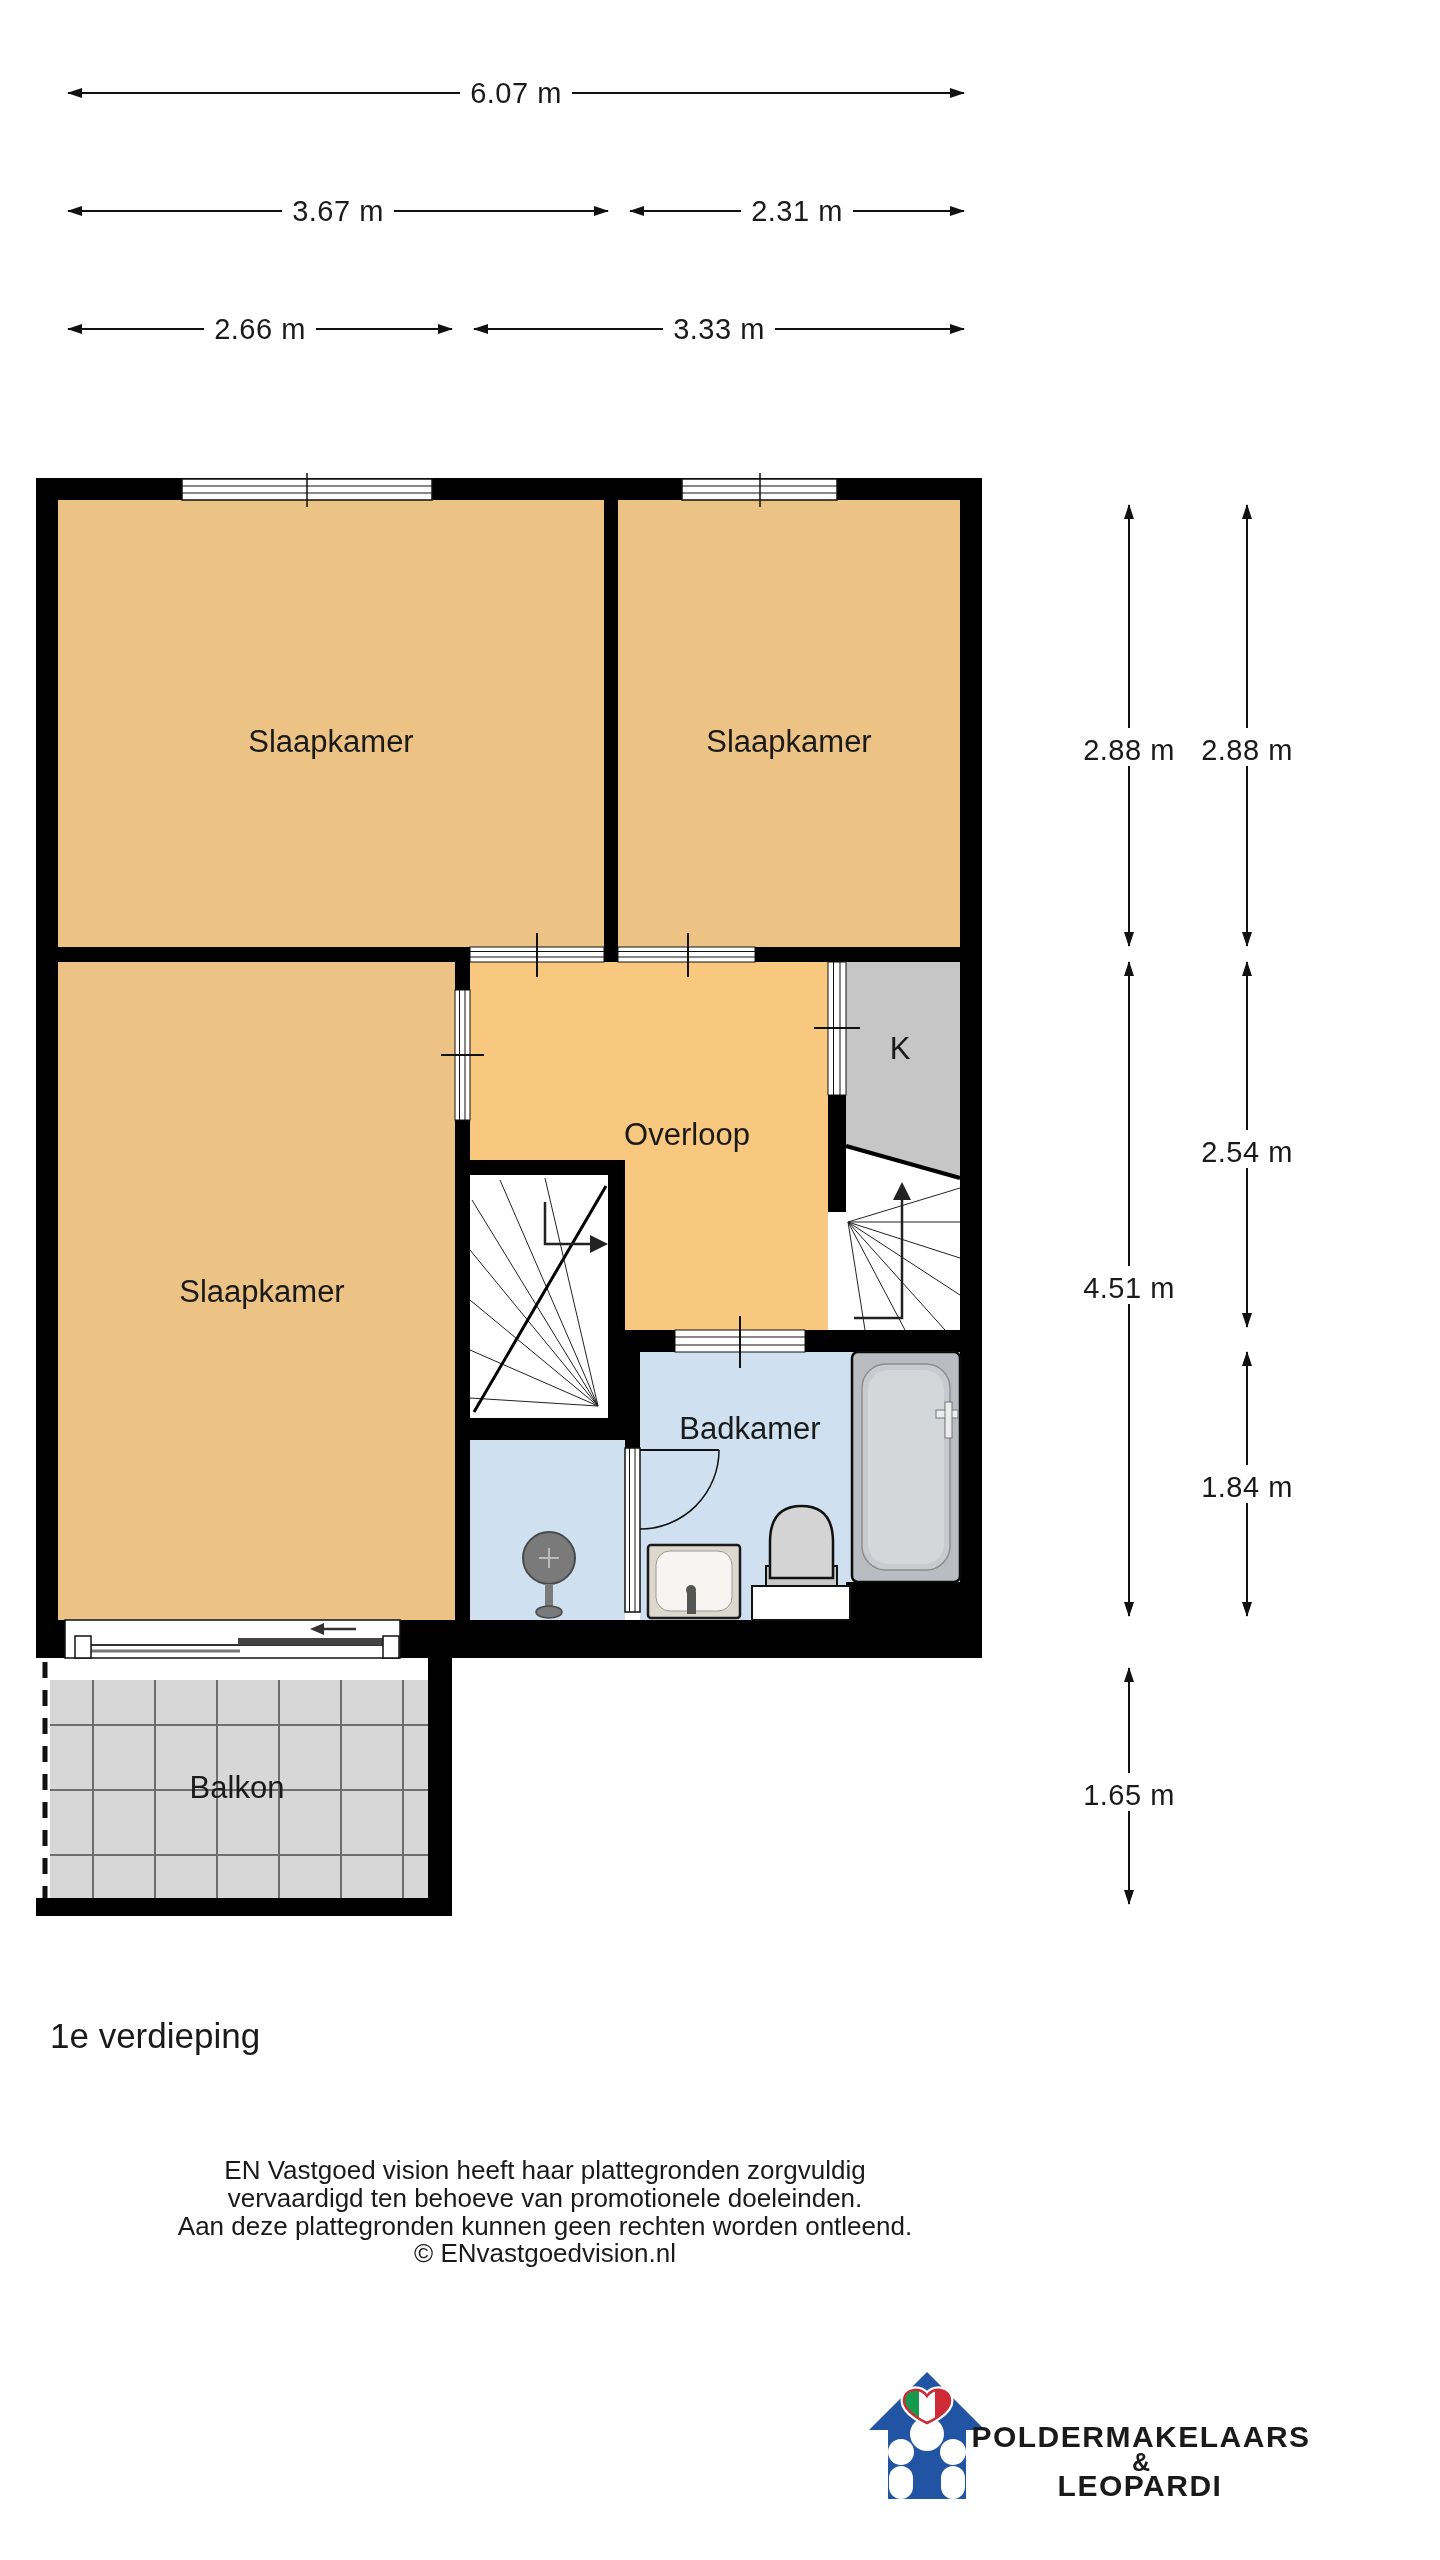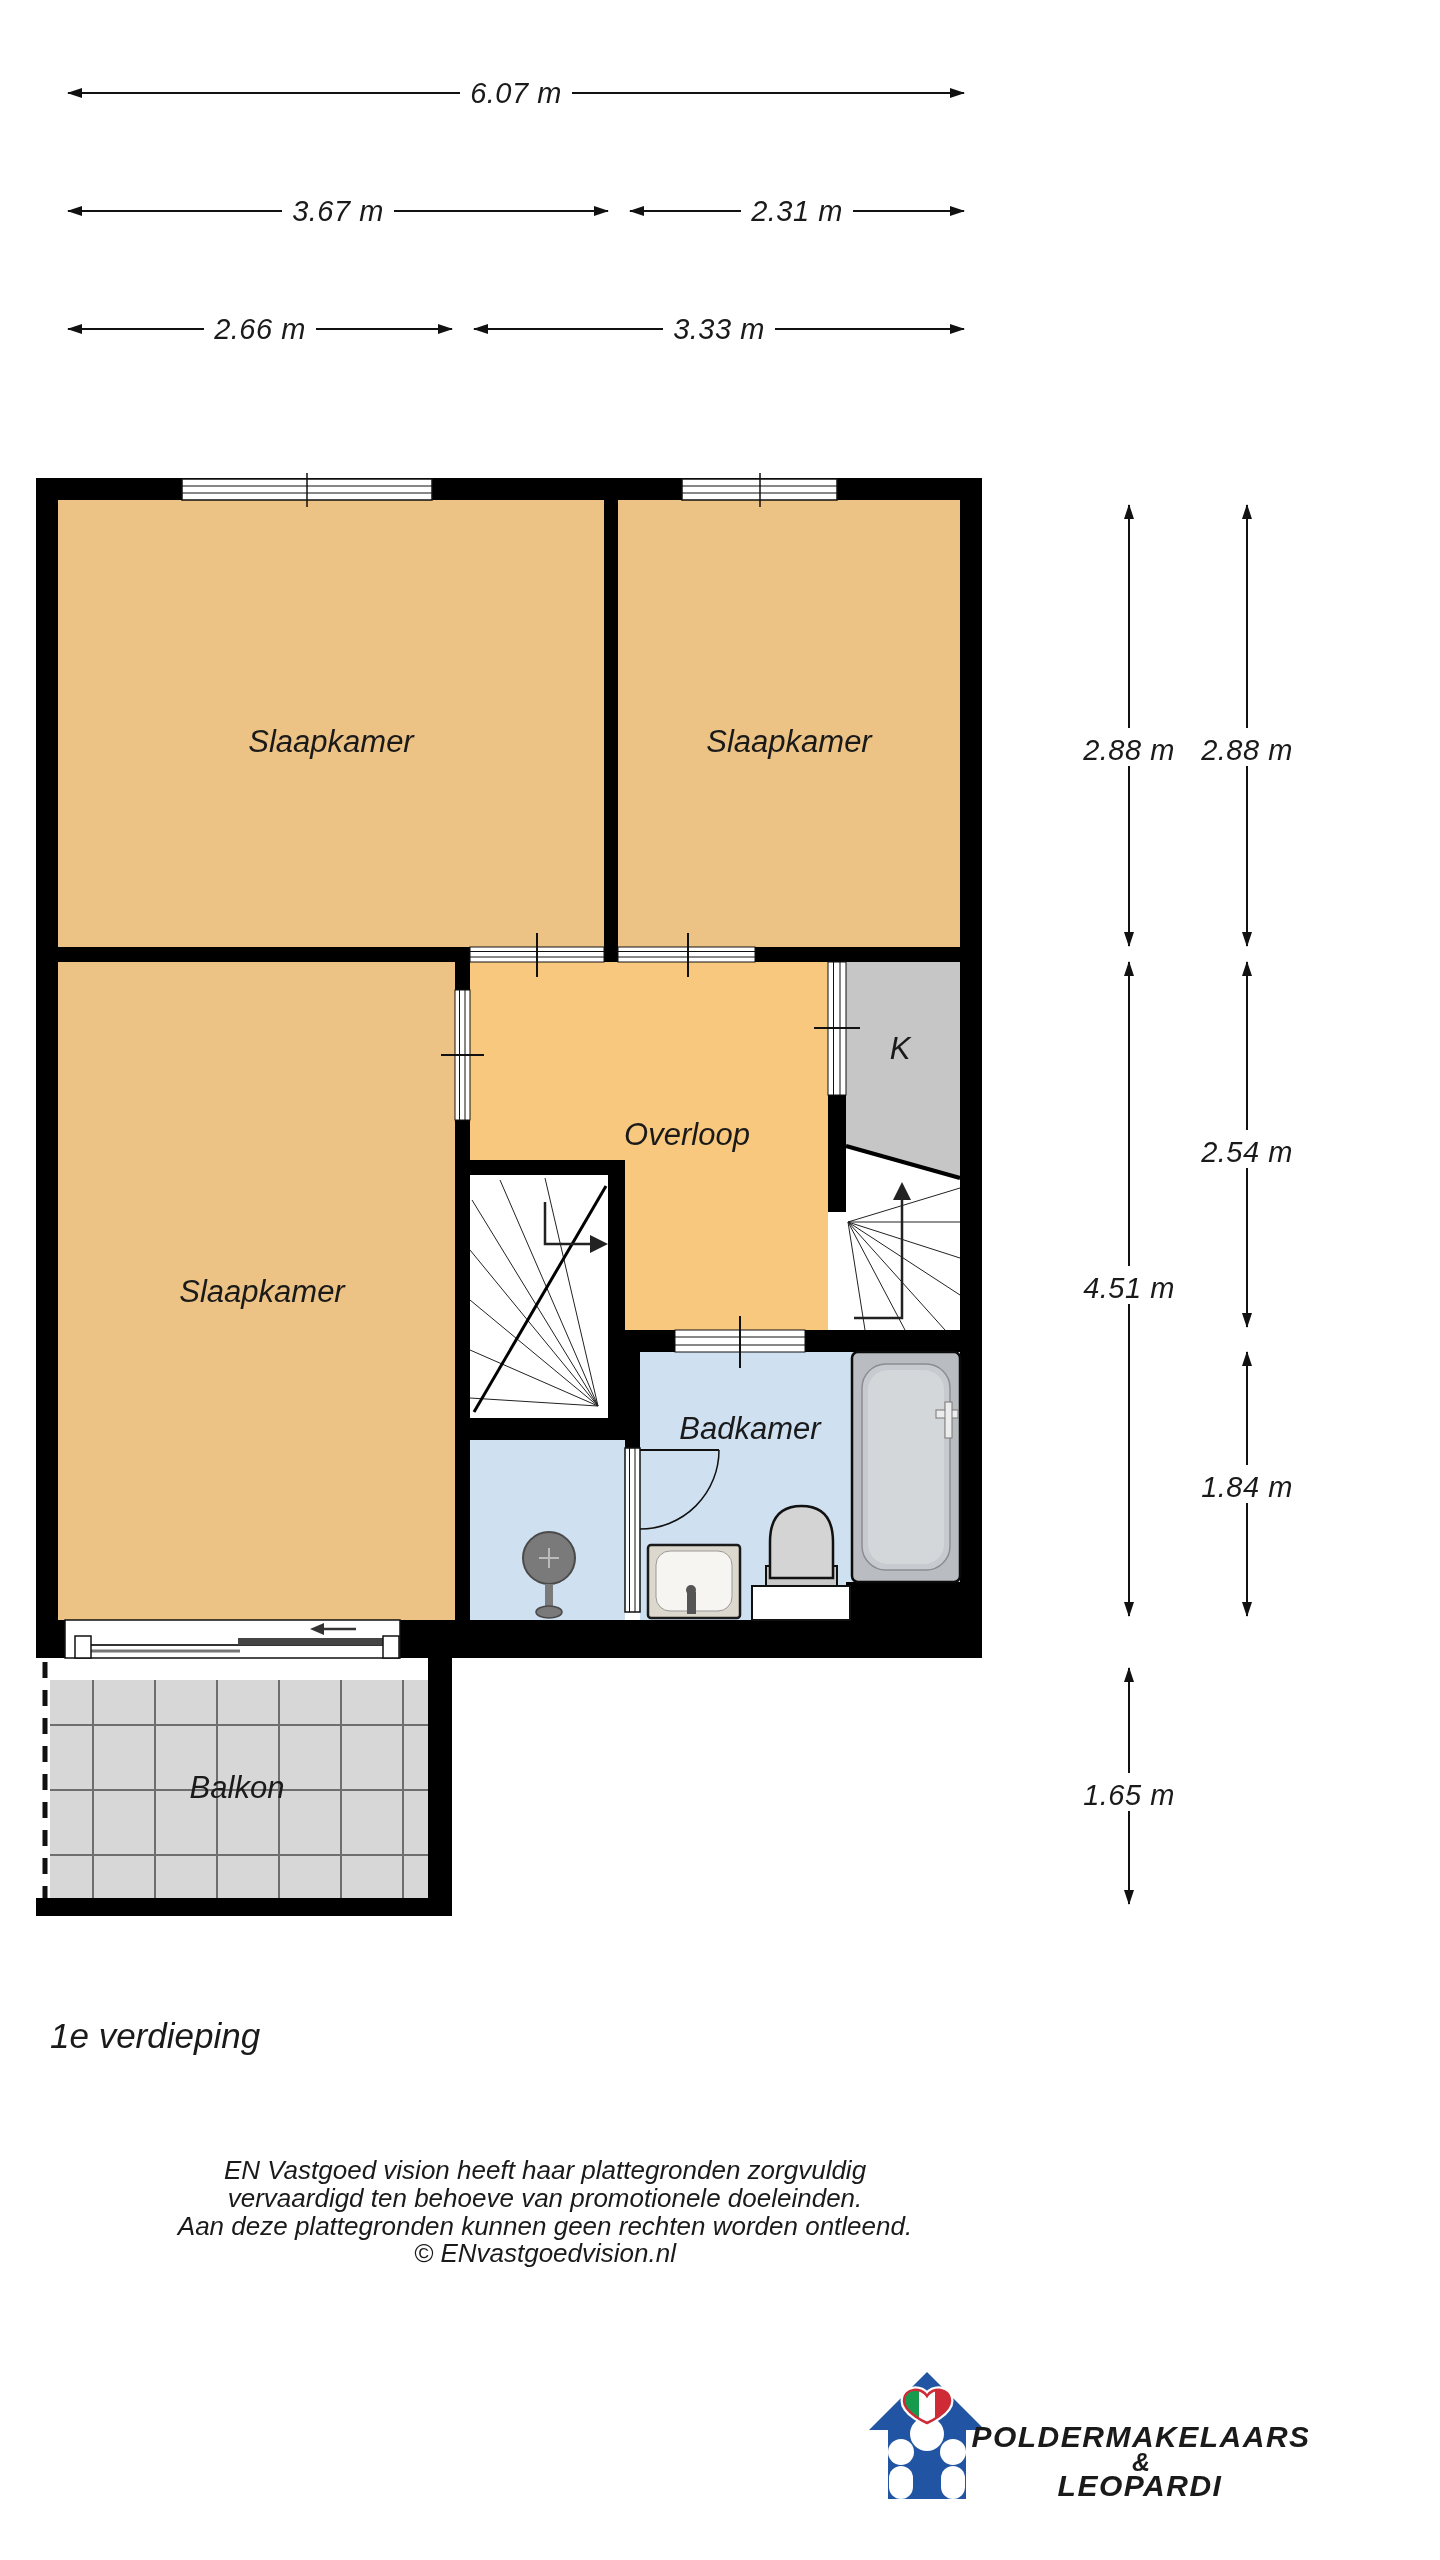--- a/index.html
+++ b/index.html
@@ -1,17 +1,17 @@
 <!DOCTYPE html>
 <html><head>
 <meta charset="utf-8">
 <style>
   html,body{margin:0;padding:0;background:#ffffff;}
   #page{position:relative;width:1308px;height:2560px;background:#ffffff;
-        font-family:"Liberation Sans",sans-serif;overflow:hidden;font-style:italic;}
+        font-family:"Liberation Sans",sans-serif;overflow:hidden;}
   svg text{font-family:"Liberation Sans",sans-serif;fill:#1a1a1a;}
   .dim-label{font-size:29px;letter-spacing:0.5px;}
   .room-label{font-size:31px;}
   .floor-title{font-size:35px;}
   .disclaimer{font-size:26px;}
   .logo-big{font-size:30px;font-weight:bold;letter-spacing:1.5px;}
   .logo-amp{font-size:25px;font-weight:bold;}
 </style>
 </head>
 <body>

